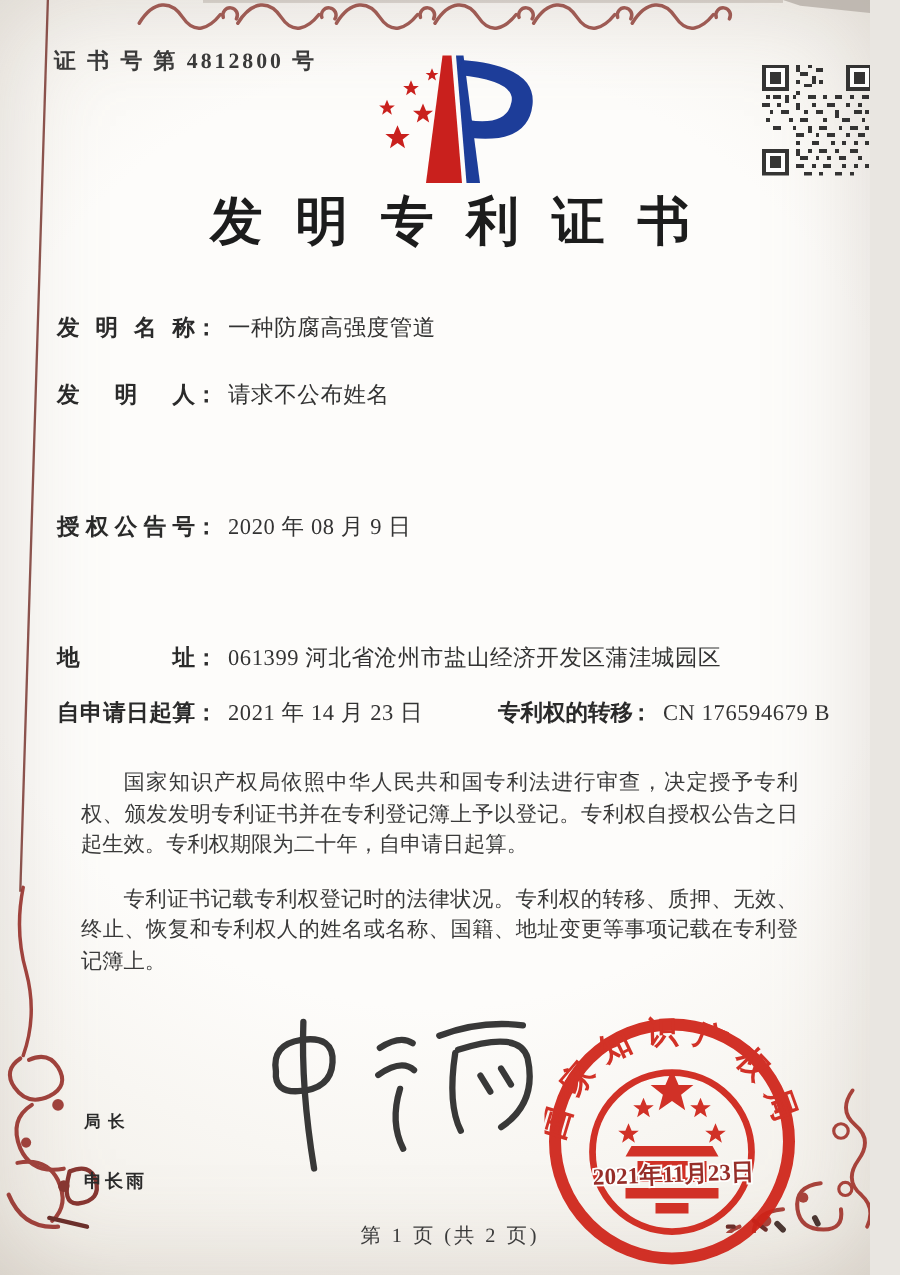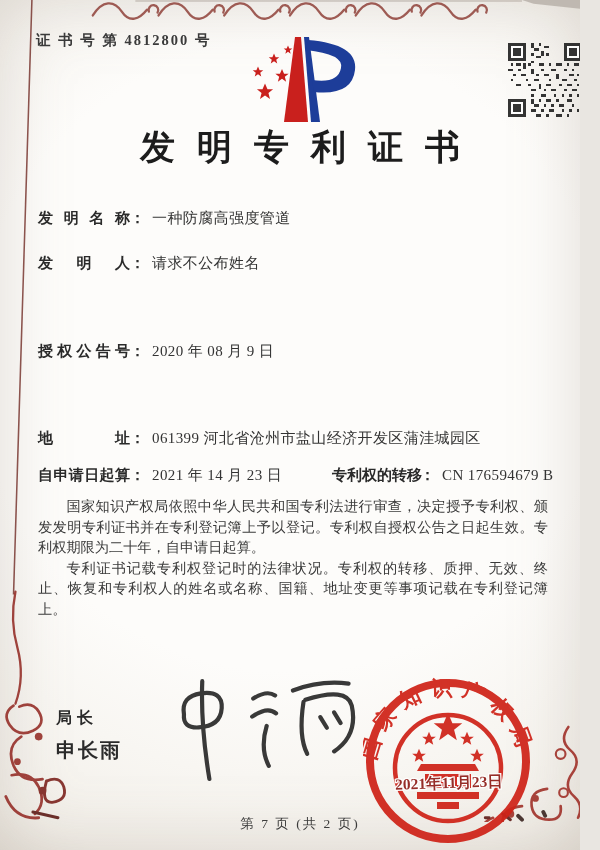--- a/index.html
+++ b/index.html
@@ -18,25 +18,25 @@
         font-size:35px;font-weight:700;letter-spacing:22px;text-indent:22px;
         color:#1c1c1c;z-index:2;}
   .frow{position:absolute;left:38px;font-size:15px;color:#2e2e2e;z-index:2;white-space:nowrap;}
   .flabel{display:inline-block;width:92px;font-weight:600;text-align:justify;
         text-align-last:justify;-moz-text-align-last:justify;vertical-align:top;color:#2a2a2a;font-family:Liberation Serif, serif;}
   .fcolon{font-weight:600;}
   .fval{margin-left:7px;font-weight:400;letter-spacing:.4px;color:#333;text-align:center;}
   .frow .pair2{position:absolute;left:294px;top:0;white-space:nowrap;}
   .pair2 .flabel{width:88px;}
   .paras{position:absolute;left:38px;right:32px;top:496px;z-index:2;}
-  .paras p{margin:0;text-indent:2em;font-size:14.2px;line-height:20.5px;
+  .paras p{margin:16px;text-indent:2em;font-size:14.2px;line-height:20.5px;
         color:#3a3a3a;font-weight:500;text-align:justify;}
   .signer{position:absolute;left:56px;top:708px;z-index:2;color:#2b2b2b;}
-  .signer .stitle{font-size:16px;letter-spacing:5px;font-weight:600;}
-  .signer .sname{font-size:20px;letter-spacing:2px;font-weight:600;margin-top:8px;}
+  .signer .stitle{font-size:11px;letter-spacing:5px;font-weight:600;margin-top:32px;}
+  .signer .sname{font-size:12px;letter-spacing:2px;font-weight:600;margin-top:24px;}
   .signature{position:absolute;left:150px;top:672px;width:230px;height:120px;z-index:2;
         transform:rotate(-3deg);}
   .seal{position:absolute;left:363px;top:676px;width:170px;height:170px;z-index:3;opacity:.93;}
   .footer{position:absolute;left:0;top:815px;width:600px;text-align:center;
         font-size:13.5px;letter-spacing:2px;color:#3b3b3b;z-index:2;}
 </style>
 </head>
 <body>
 
 <div class="page">
@@ -184,15 +184,15 @@
           <rect x="-15" y="9" width="6" height="8"></rect>
           <rect x="-3" y="9" width="6" height="8"></rect>
           <rect x="9" y="9" width="6" height="8"></rect>
         </g>
       <rect x="-31" y="24" width="62" height="7"></rect>
       <rect x="-11" y="34" width="22" height="7"></rect>
     </g>
     <text x="86" y="112" text-anchor="middle" font-size="15.5" font-weight="bold" fill="#8f1f1a" stroke="#ffffff" stroke-width="2.4" paint-order="stroke" transform="rotate(-2 85 108)" font-family="'Liberation Serif','DejaVu Serif',serif">2021年11月23日</text>
   </svg>
 
-  <div class="footer">第 7 页 (共 2 页)</div>
+  <div class="footer">第 1 页 (共 2 页)</div>
 
 </div>
 
 </body></html>

